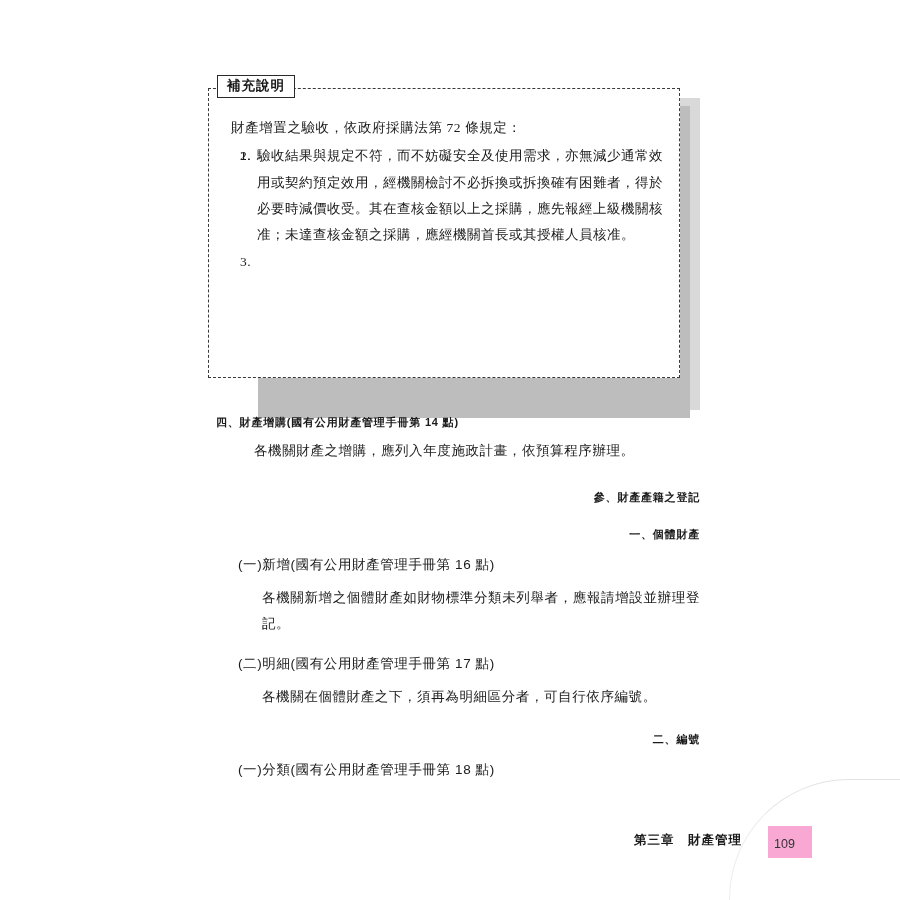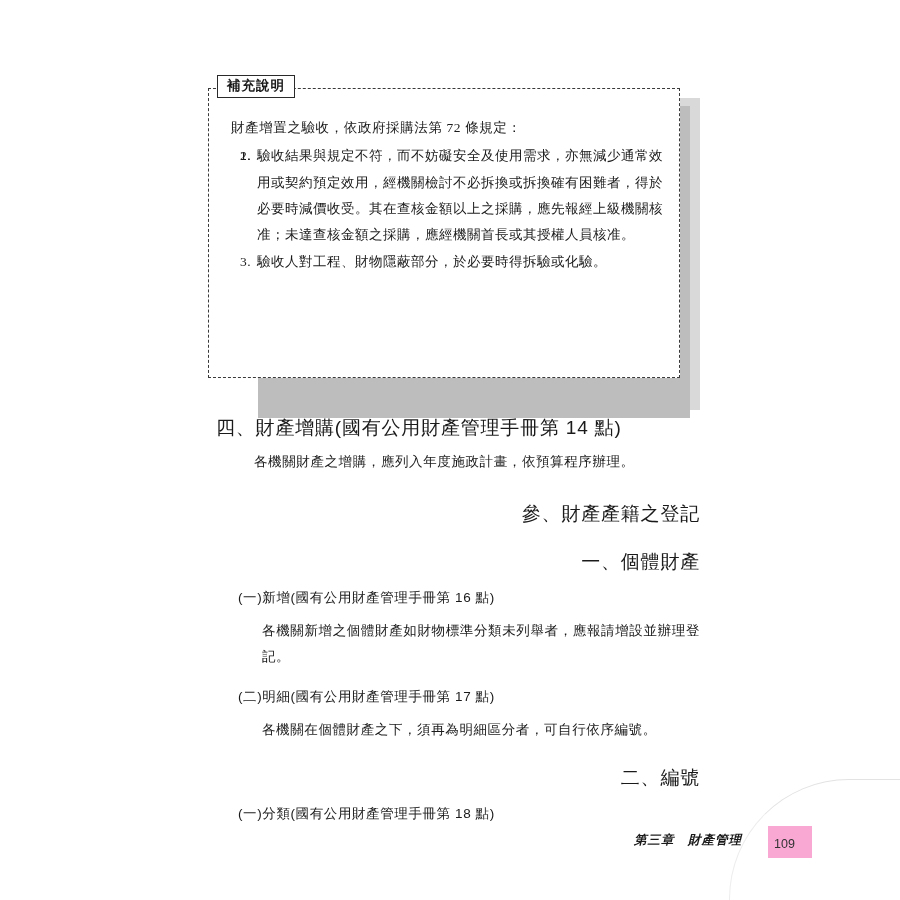--- a/index.html
+++ b/index.html
@@ -103,22 +103,22 @@
 
   
   .body-content {
     position: absolute;
     left: 200px;
     top: 415px;
     width: 500px;
   }
   .h-sec {
     font-family: "Liberation Sans", "DejaVu Sans", sans-serif;
-    font-weight: normal;
-    font-size: 19px;
+    font-weight: bold;
+    font-size: 11px;
     letter-spacing: 0.8px;
     margin: 0 0 6px 0;
   }
   .h-lvl1 {           
     margin-left: 16px;
     margin-top: 0;
     margin-bottom: 8px;
   }
   .h-major {          
     margin-left: 0px;
@@ -155,21 +155,20 @@
   }
   .footer-label {
     position: absolute;
     right: 158px;
     top: 6px;
     font-family: "Liberation Sans", "DejaVu Sans", sans-serif;
     font-size: 12.5px;
     font-weight: bold;
     letter-spacing: 1px;
     color: #1a1a1a;
-    font-style: italic;
   }
   .footer-page {
     position: absolute;
     right: 88px;
     top: 0px;
     width: 44px;
     height: 32px;
     background: #f9a8d4;
     color: #333333;
   }
@@ -206,21 +205,20 @@
       <ul class="note-list">
         <li>
           <span class="num">1.</span>
         </li>
         <li>
           <span class="num">2.</span>
           <span>驗收結果與規定不符，而不妨礙安全及使用需求，亦無減少通常效用或契約預定效用，經機關檢討不必拆換或拆換確有困難者，得於必要時減價收受。其在查核金額以上之採購，應先報經上級機關核准；未達查核金額之採購，應經機關首長或其授權人員核准。</span>
         </li>
         <li>
           <span class="num">3.</span>
-          <span>驗收人對工程、財物隱蔽部分，於必要時得拆驗或化驗。</span>
         </li>
       </ul>
     </div>
   </div>
 
   <div class="body-content">
 
     <div class="h-sec h-lvl1">四、財產增購(國有公用財產管理手冊第 14 點)</div>
     <div class="p-body indent-1 gap-after">各機關財產之增購，應列入年度施政計畫，依預算程序辦理。</div>
 

